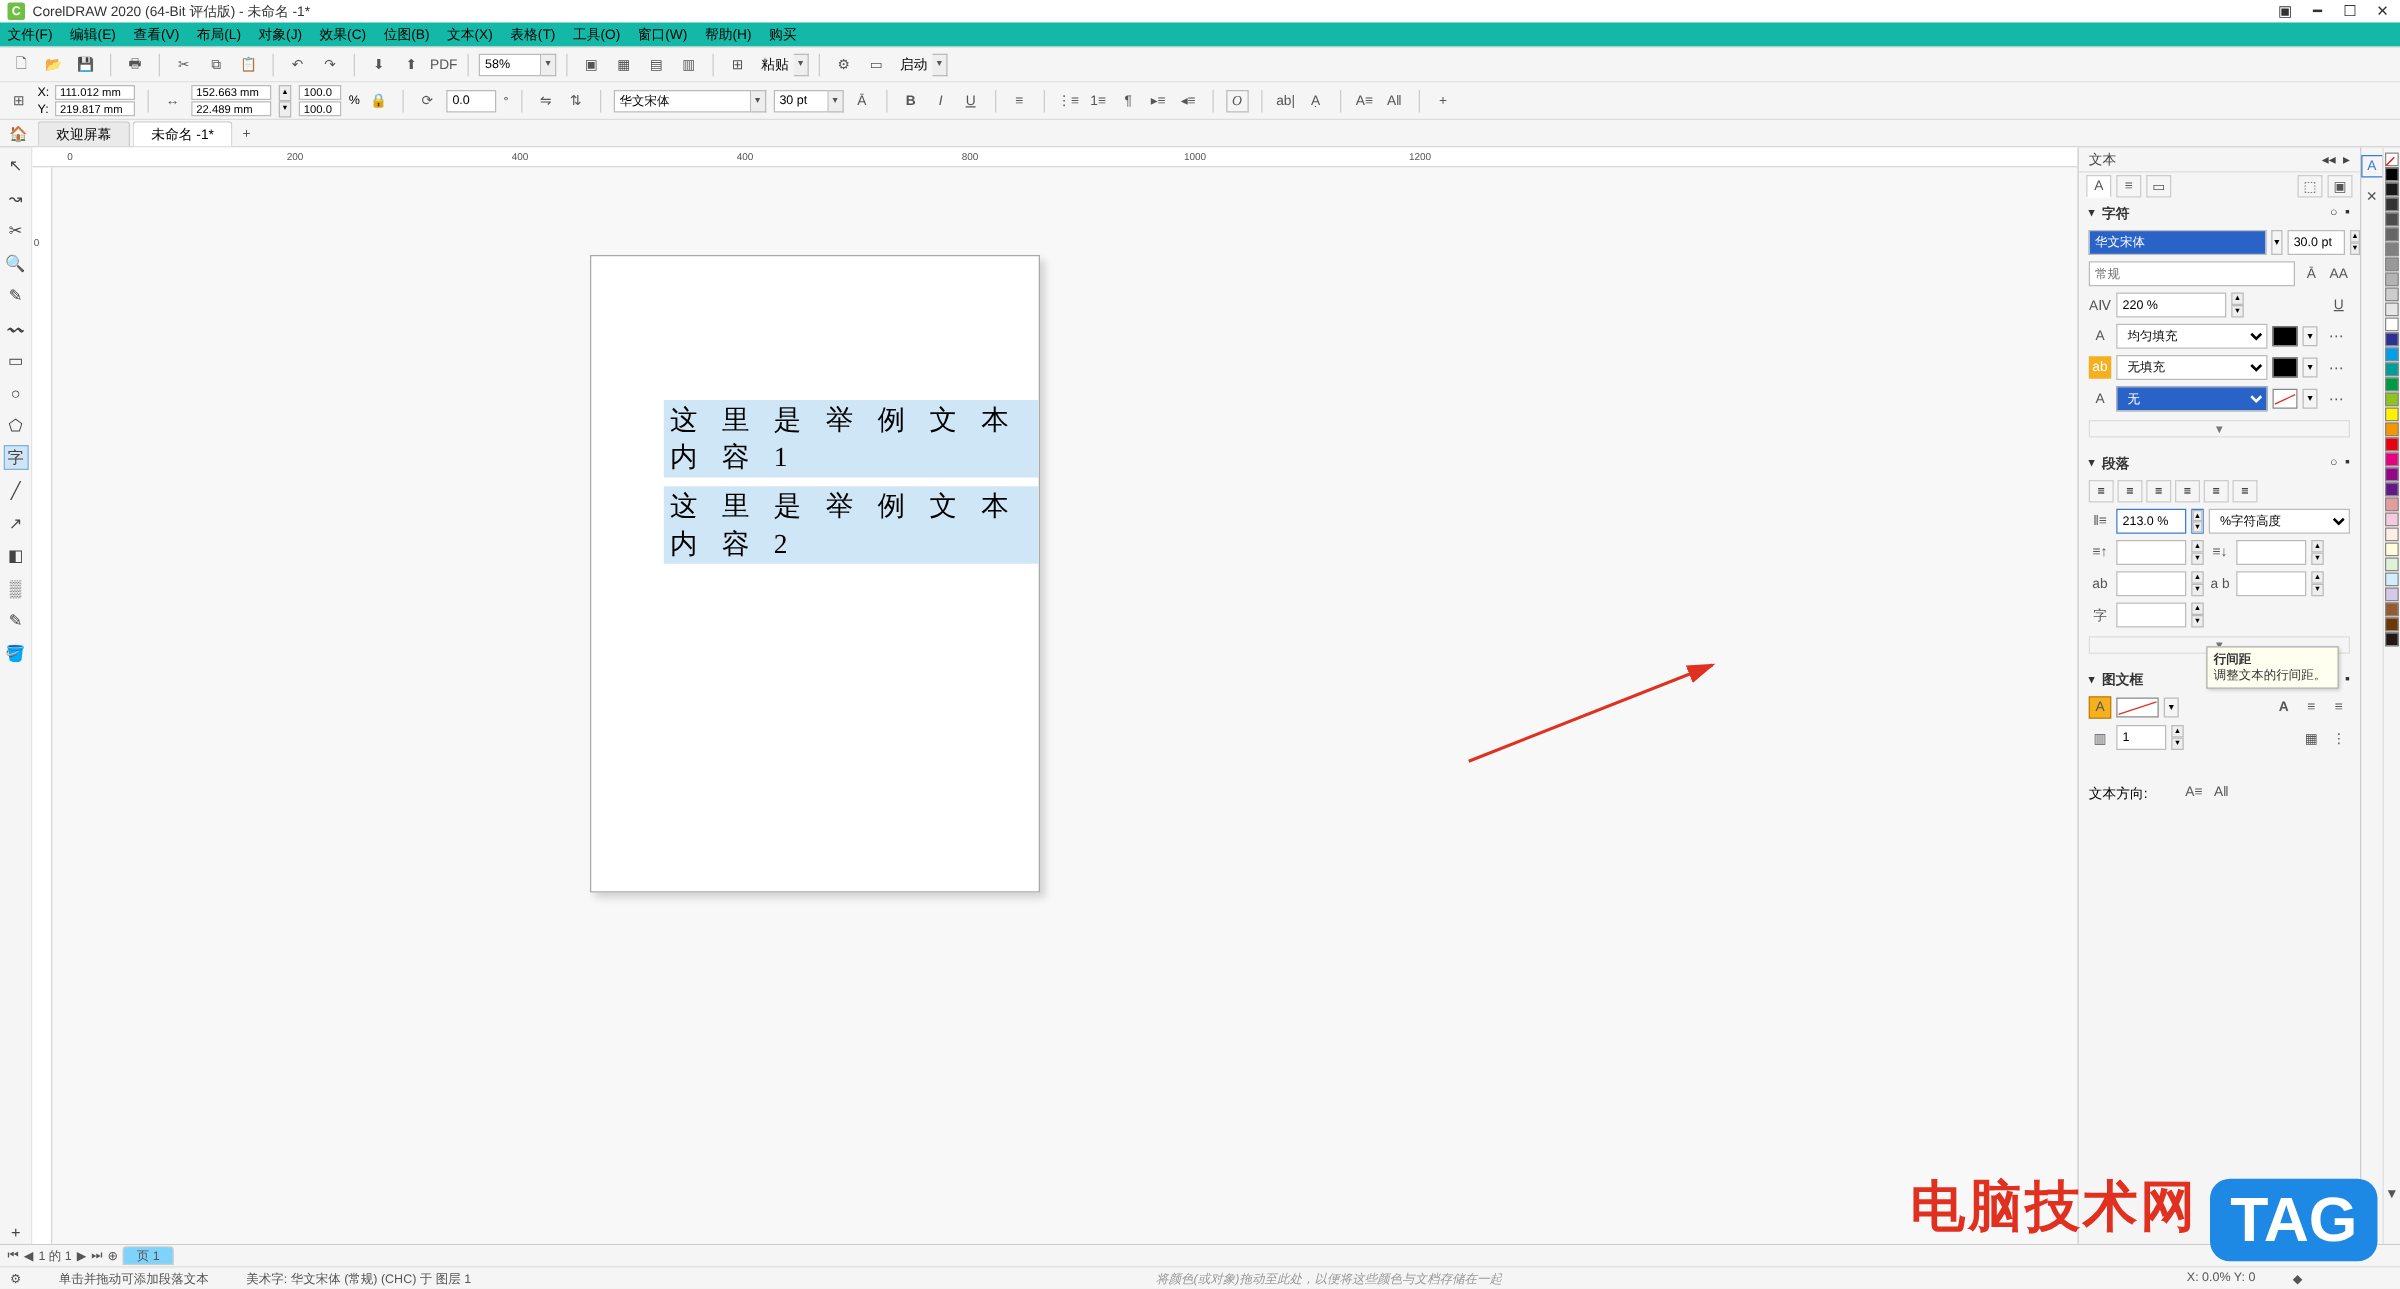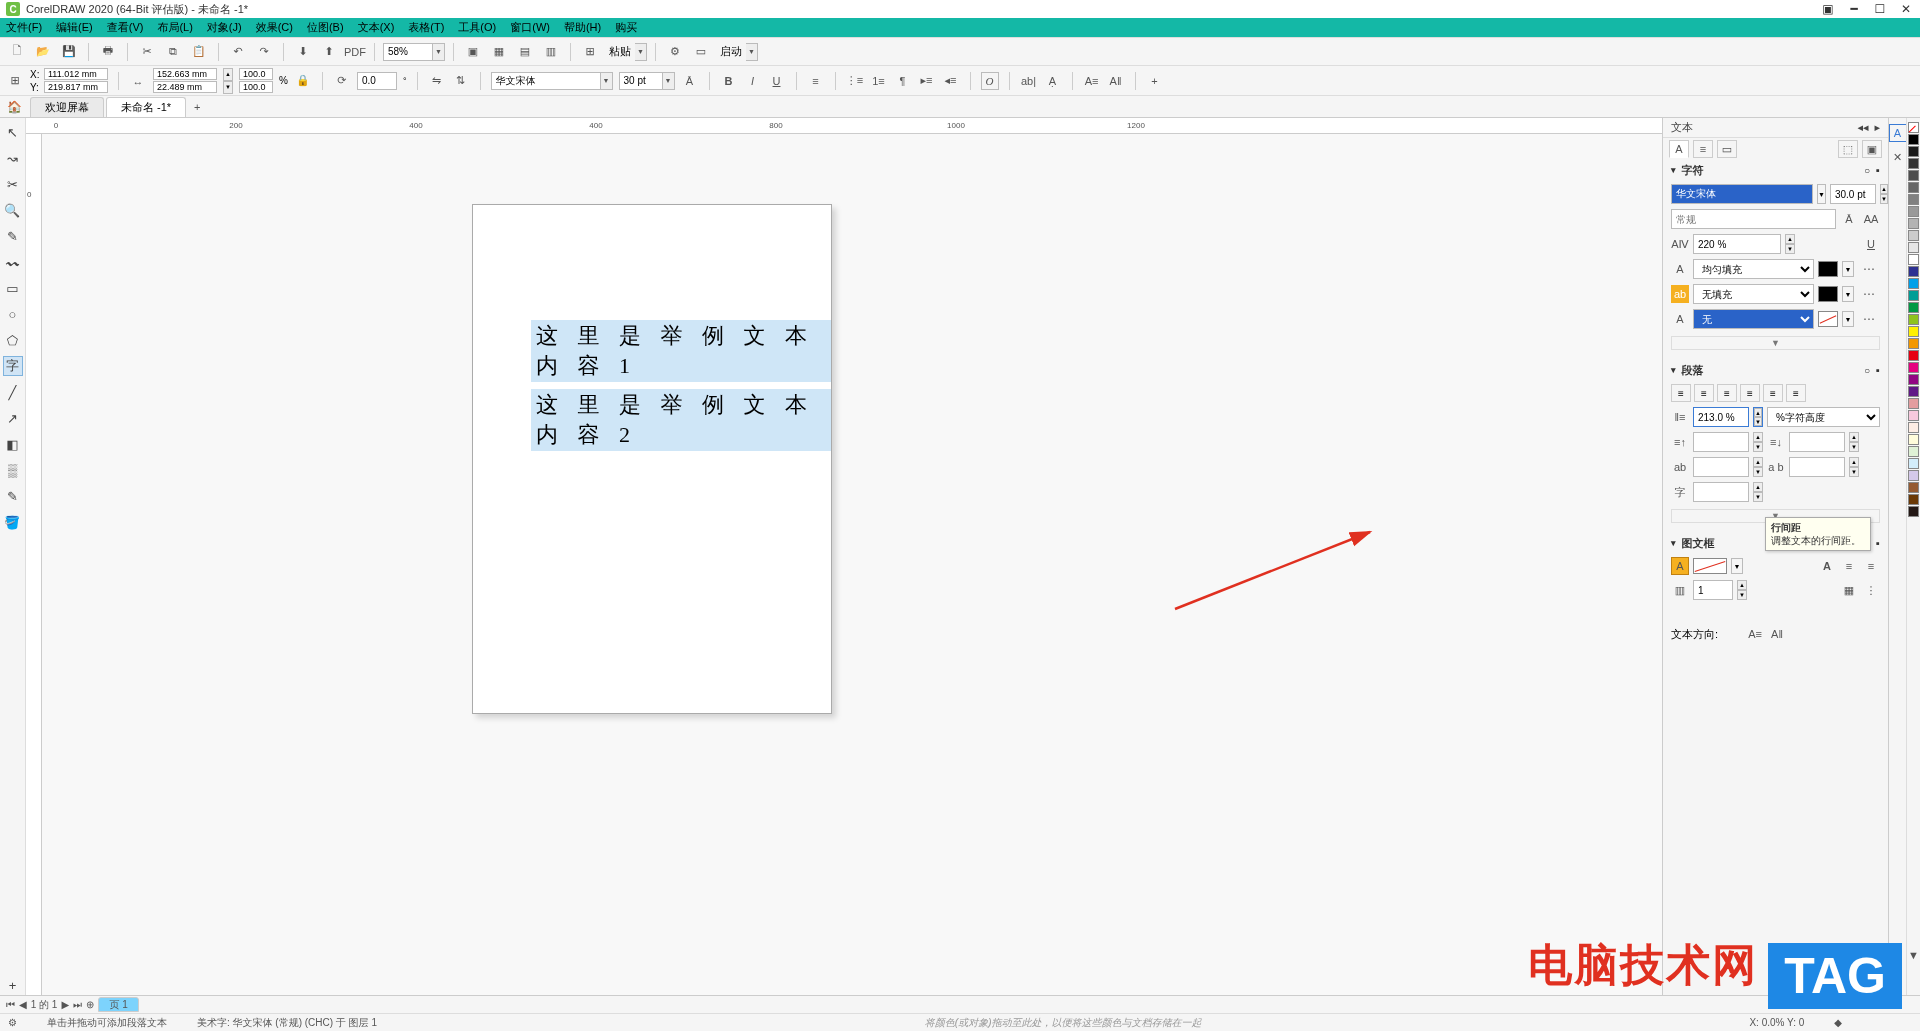--- a/index.html
+++ b/index.html
@@ -82,21 +82,21 @@
 
 
 .pagenav { height:18px; background:#f5f5f5; border-top:1px solid #ccc; display:flex; align-items:center; font-size:10px; padding:0 6px; gap:4px; color:#555;}
 .pagenav .navtab { padding:0 10px; background:#7dd3fc; border:1px solid #ccc; height:15px; display:flex; align-items:center; border-radius:3px 3px 0 0;}
 .statusbar { height:18px; background:#f5f5f5; border-top:1px solid #ddd; display:flex; align-items:center; font-size:10px; padding:0 8px; color:#555; gap:30px;}
 .statusbar .hint { flex:1; text-align:center; color:#999; font-style:italic;}
 
 
 .watermark { position:absolute; right:18px; bottom:22px; z-index:60; font-weight:bold; pointer-events:none;}
 .watermark .cn { color:#e03020; font-size:44px; letter-spacing:2px; font-family:"Microsoft YaHei"; text-shadow:0 0 1px #fff;}
-.watermark .tag { display:inline-block; background:#1e88e5; color:#fff; font-size:50px; padding:4px 16px; border-radius:0; margin-left:10px; font-family:Arial; font-weight:900; vertical-align:middle;}
+.watermark .tag { display:inline-block; background:#1e88e5; color:#fff; font-size:50px; padding:4px 16px; border-radius:16px; margin-left:10px; font-family:Arial; font-weight:900; vertical-align:middle;}
 .watermark .url { color:#1e88e5; font-size:20px; margin-top:-6px; font-family:Arial;}
 
 svg { display:block; }
 </style>
 </head>
 <body>
 
 <div class="titlebar">
   <div class="logo">C</div>
   <span>CorelDRAW 2020 (64-Bit 评估版) - 未命名 -1*</span>

